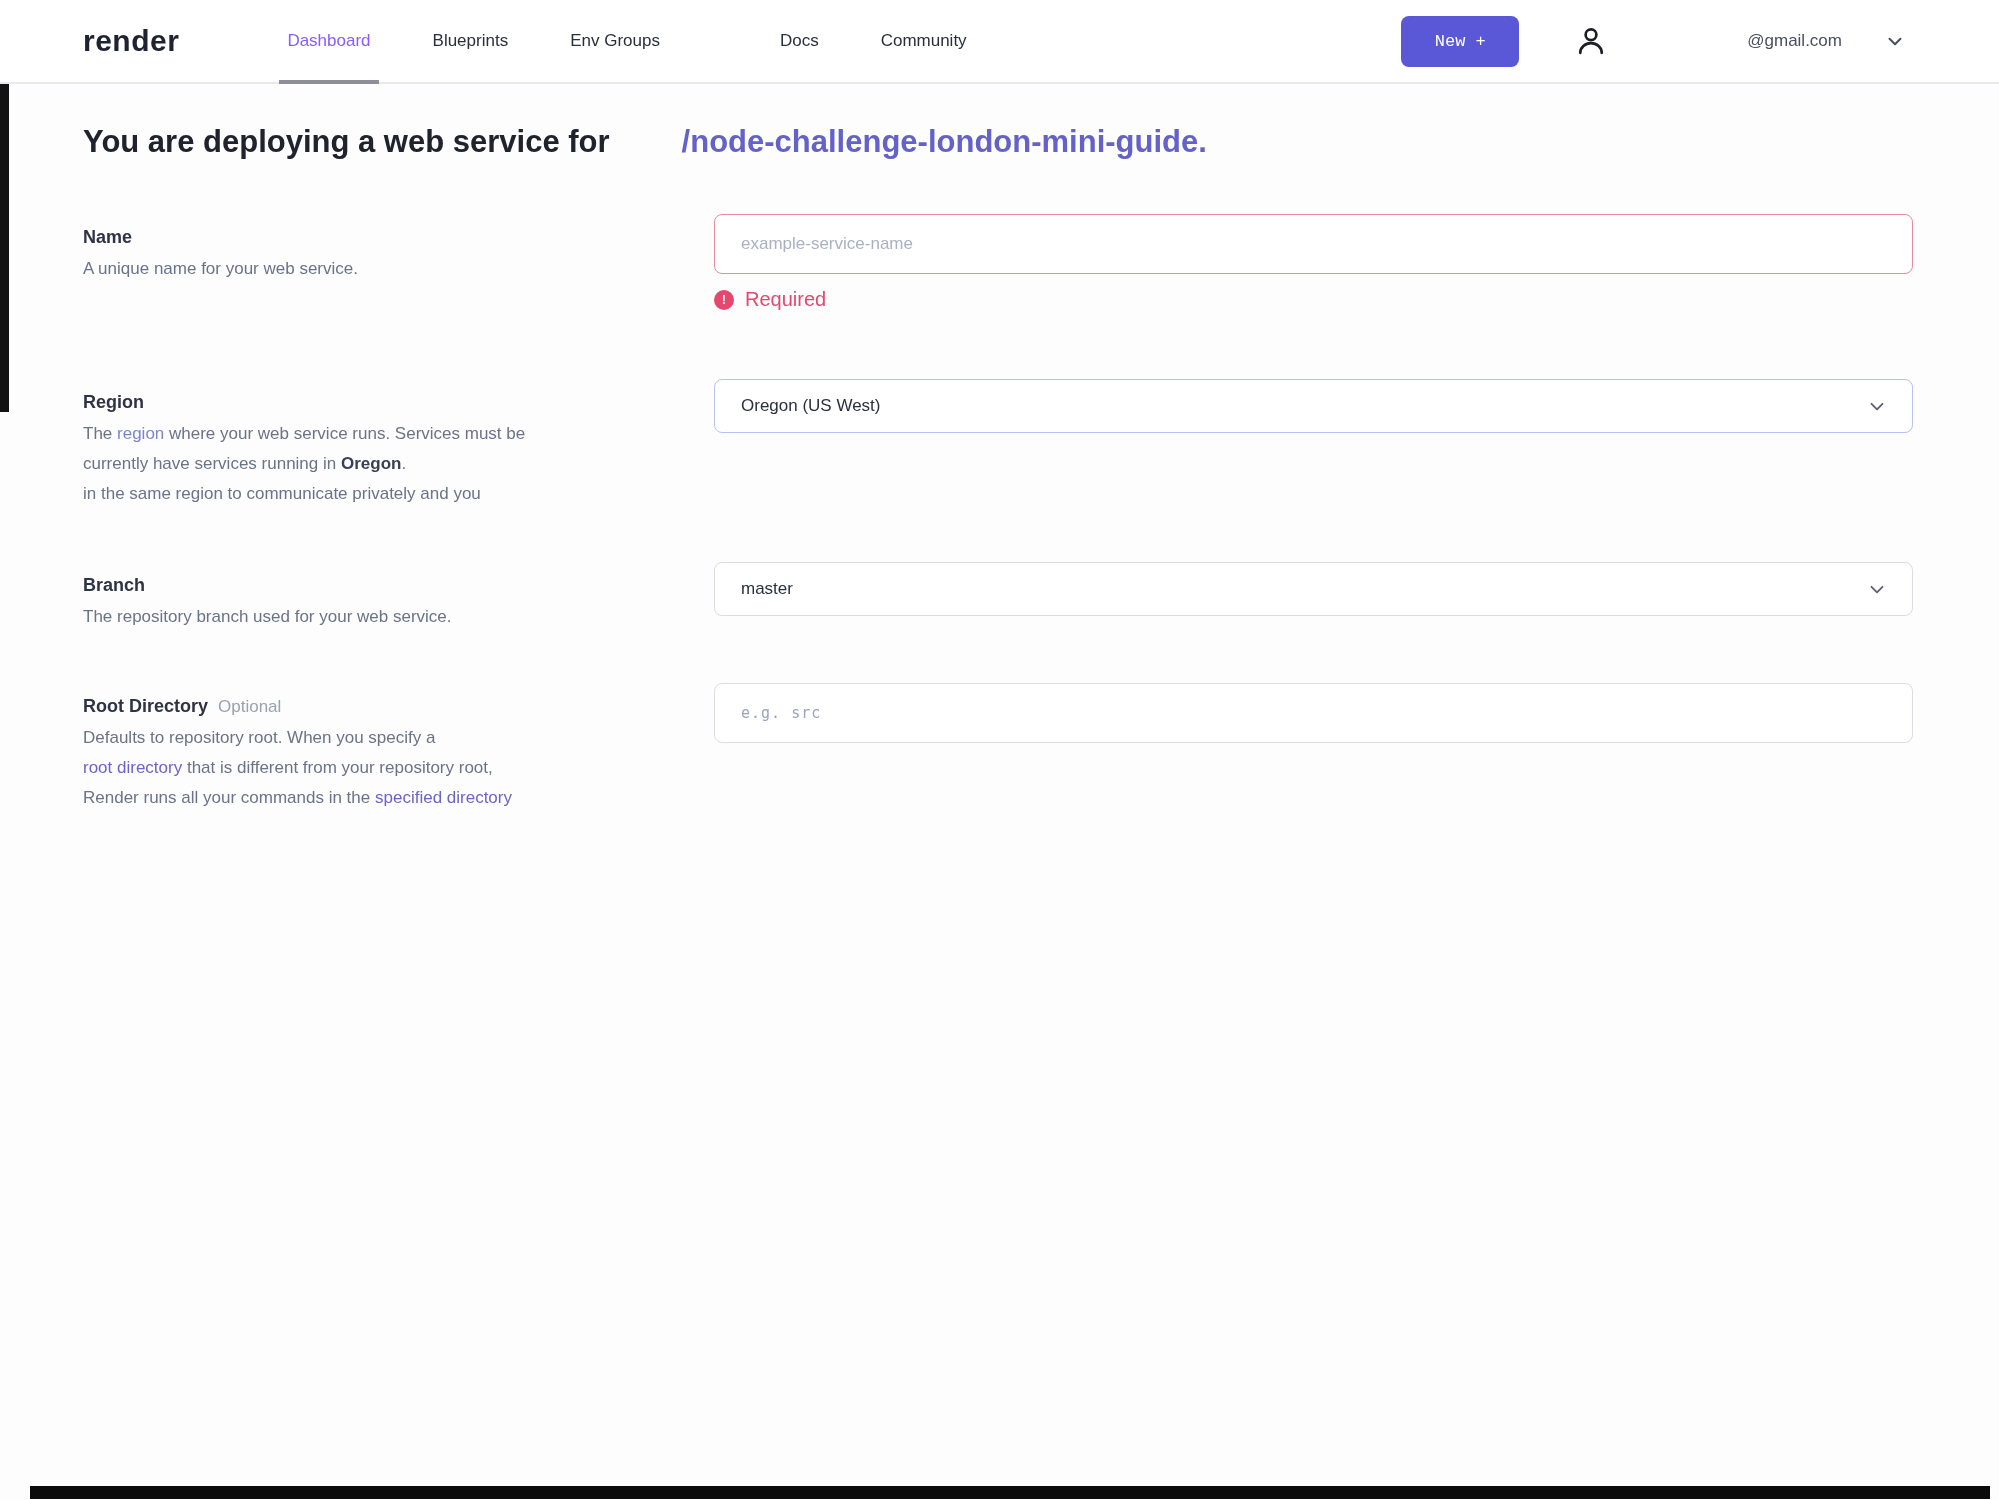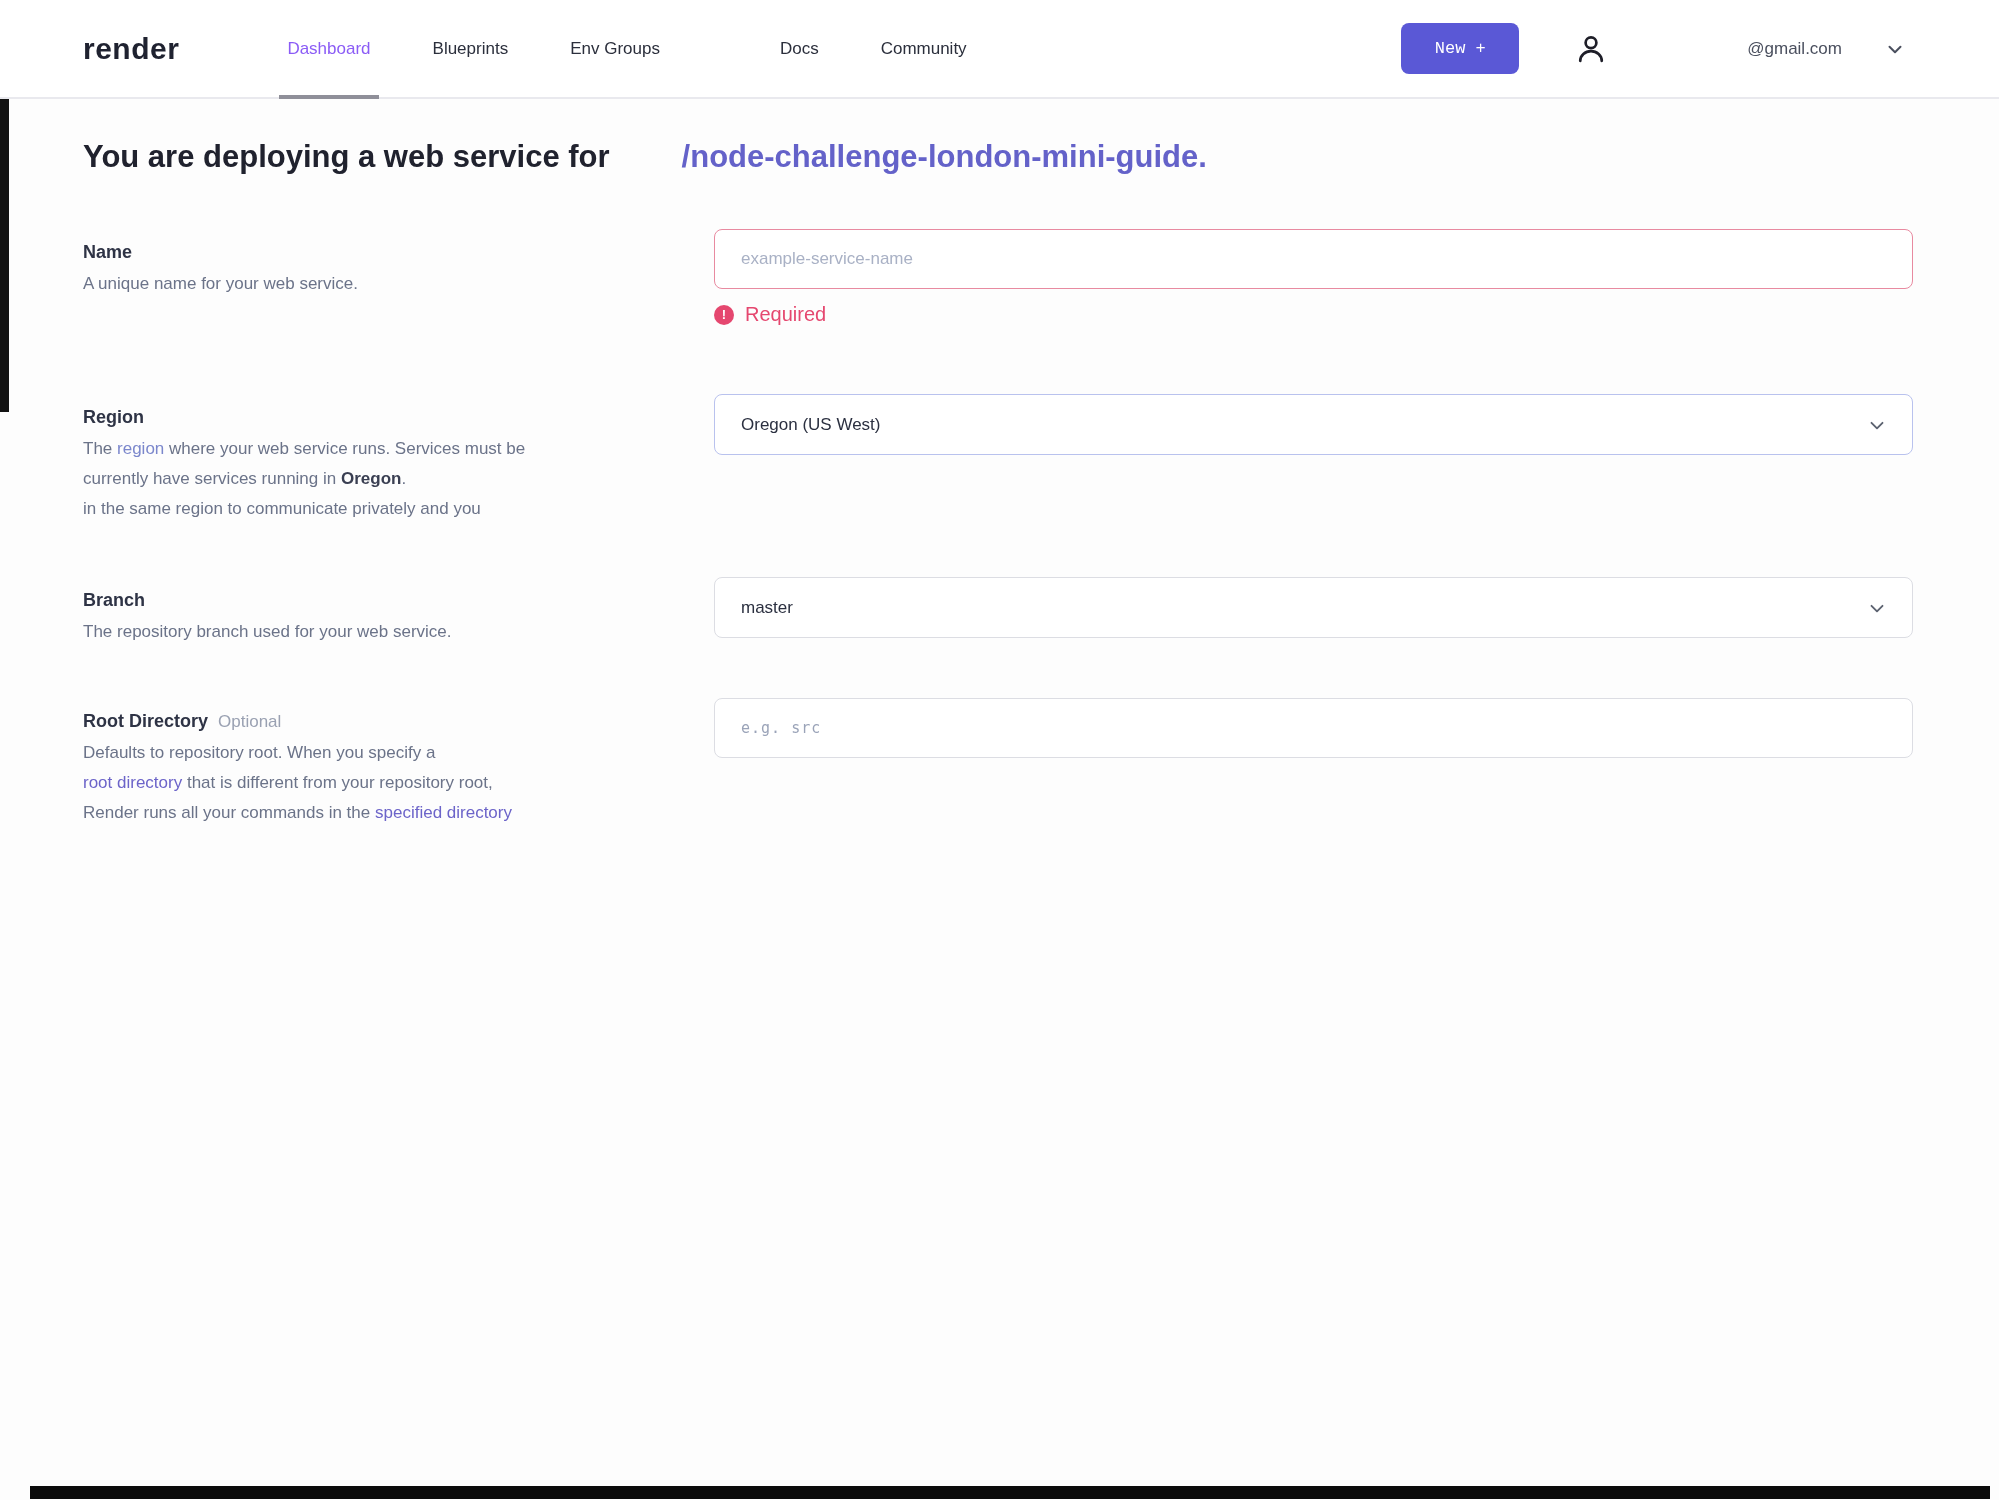--- a/index.html
+++ b/index.html
@@ -5,21 +5,21 @@
   * { margin:0; padding:0; box-sizing:border-box; }
   html,body { width:1999px; }
   body { font-family:"Liberation Sans", sans-serif; background:#ffffff; }
   .page { position:relative; width:1999px; height:1500px; background:#fdfdfd; overflow:hidden; }
 
   
   .edge-strip { position:absolute; left:0; top:0; width:9px; height:412px; background:#131313; }
   .bottom-bar { position:absolute; left:30px; top:1486px; width:1960px; height:13px; background:#0b0b0b; }
 
   
-  .header { position:relative; display:flex; align-items:center; height:99px; background:#ffffff;
+  .header { position:relative; display:flex; align-items:center; height:84px; background:#ffffff;
             border-bottom:2px solid #e9e9ee; padding:0 93px 0 83px; }
   .logo { font-size:30px; font-weight:700; letter-spacing:0.5px; color:#1f2230; margin-right:100px; }
   .nav { display:flex; align-items:stretch; height:100%; }
   .nav-item { position:relative; display:flex; align-items:center; height:100%; padding:0 8px;
               font-size:17px; color:#2b2f3c; cursor:pointer; margin-right:46px; }
   .nav-item.gap-before { margin-left:58px; }
   .nav-item.active { color:#8b5cf6; }
   .tab-indicator { position:absolute; left:0; right:0; bottom:-2px; height:4px; background:#8f8f99; }
   .header-right { margin-left:auto; display:flex; align-items:center; }
   .btn-new { display:flex; align-items:center; justify-content:center; width:118px; height:51px;
@@ -52,21 +52,21 @@
   .desc-strong { color:#3a3f52; font-weight:700; }
 
   .text-input { width:1199px; height:60px; border:1.5px solid #dcdde3; border-radius:8px;
                 background:#ffffff; padding:0 26px; font-size:17px; color:#2b3040;
                 font-family:"Liberation Sans", sans-serif; outline:none; }
   .text-input::placeholder { color:#a9b1c5; }
   .input-error { border-color:#e88aa0; }
   .input-mono::placeholder { font-family:"DejaVu Sans Mono", monospace; font-size:15px;
                              color:#9aa3b8; letter-spacing:1px; }
 
-  .select-box { display:flex; align-items:center; width:1199px; height:61px; background:#ffffff;
+  .select-box { display:flex; align-items:center; width:1199px; height:54px; background:#ffffff;
                 border:1.5px solid #dcdde3; border-radius:8px; padding:0 24px 0 26px;
                 font-size:17px; color:#2b3040; cursor:pointer; }
   .select-region { border-color:#b9c2ee; }
   .select-value { flex:1; }
   .select-chevron { display:flex; align-items:center; }
 
   .error-line { display:flex; align-items:center; margin-top:14px; }
   .error-icon { width:20px; height:20px; border-radius:50%; background:#e5476f; color:#ffffff;
                 font-size:13px; font-weight:700; display:flex; align-items:center;
                 justify-content:center; }

